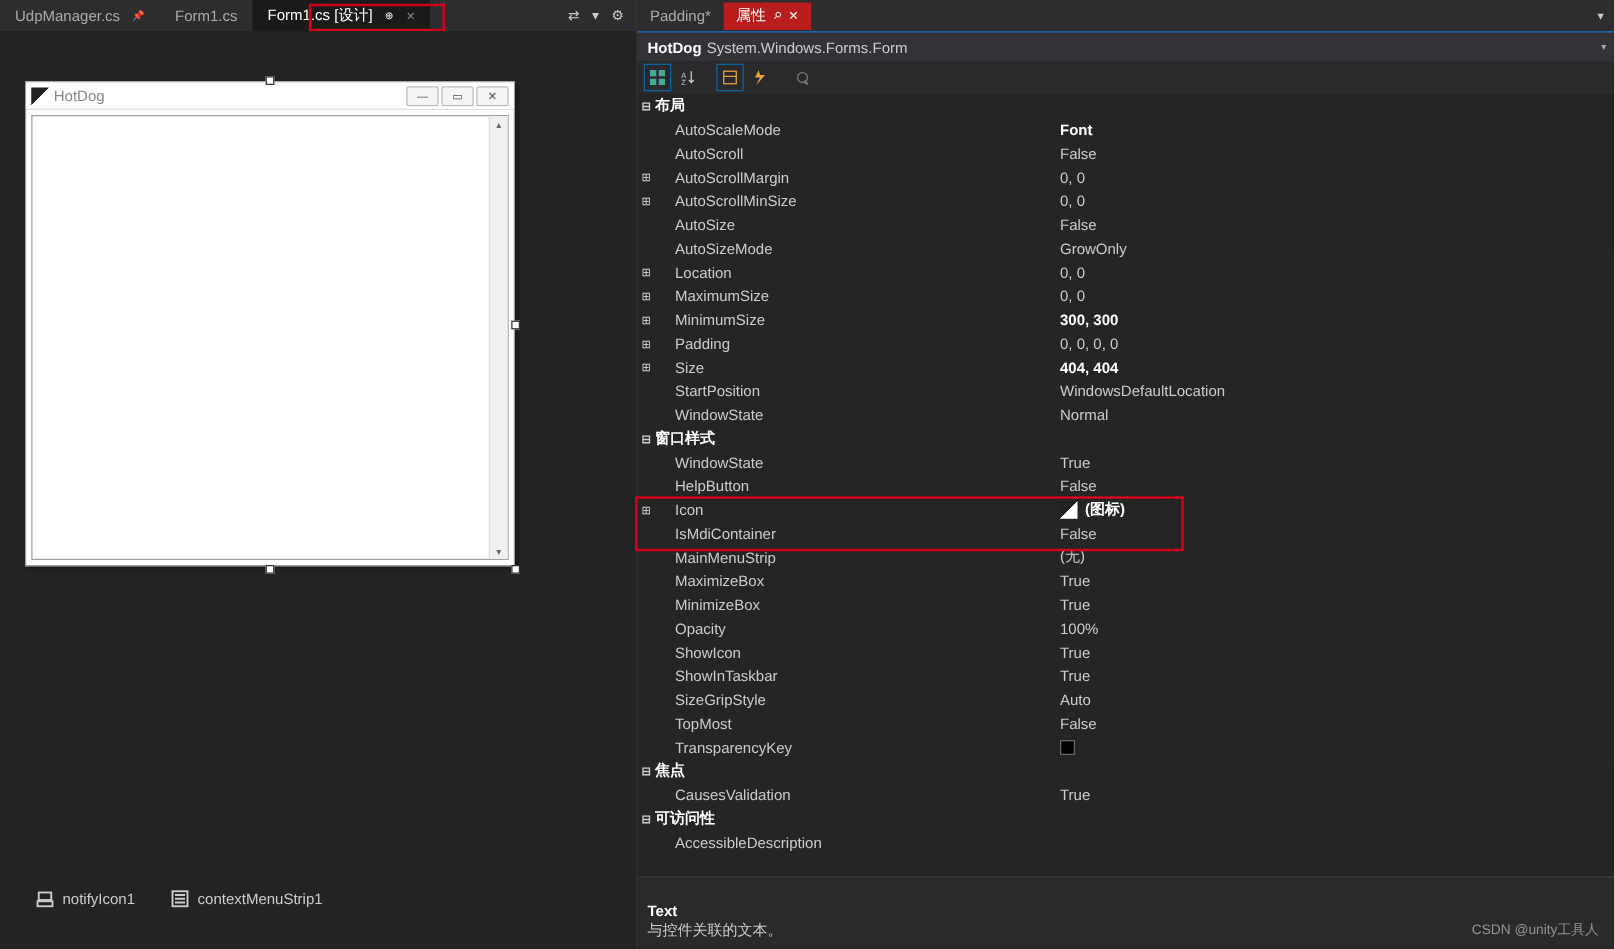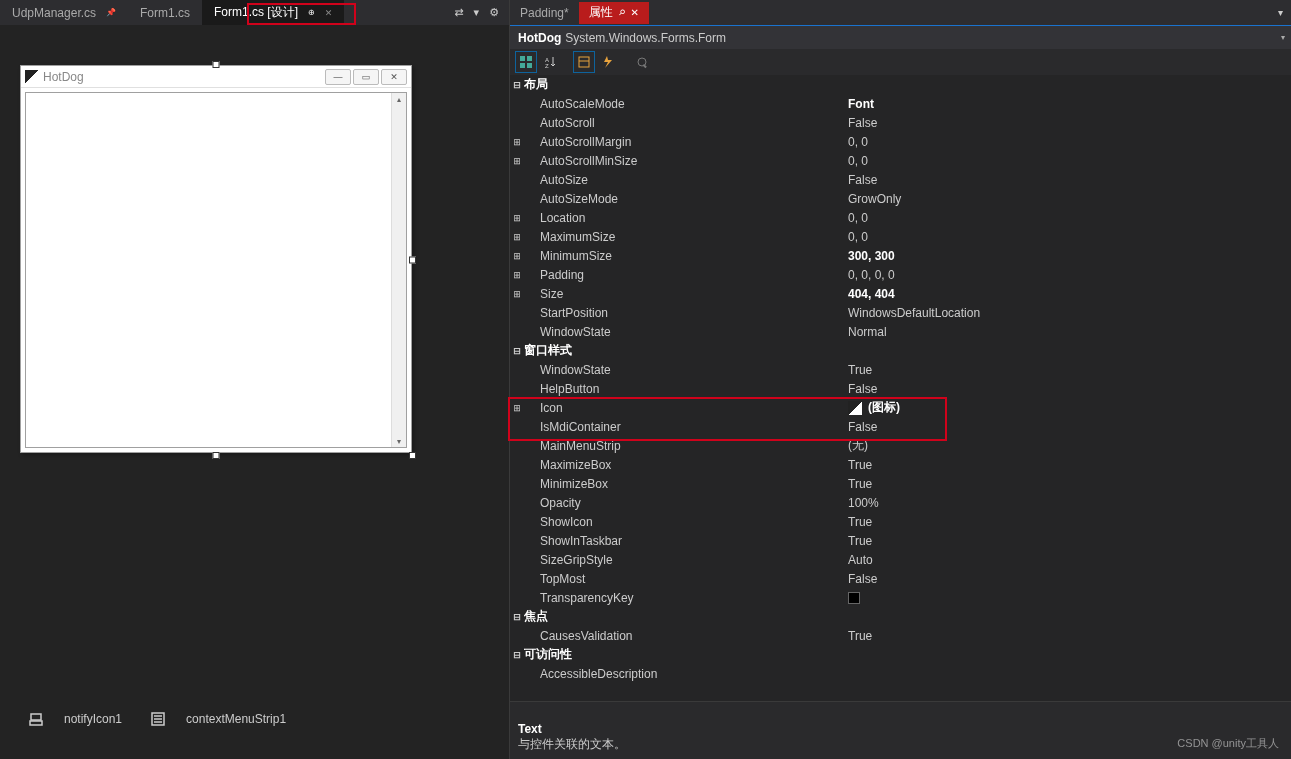--- a/index.html
+++ b/index.html
@@ -28,21 +28,21 @@
 .form-title-text { color: #888; font-size: 12px; flex: 1; }
 .winbtns { display: flex; gap: 0; }
 .winbtn { width: 26px; height: 16px; border: 1px solid #bbb; border-radius: 2px; margin-left: 2px; display: flex; align-items: center; justify-content: center; font-size: 9px; color: #555; background: #f5f5f5; }
 .form-body { flex: 1; background: #fff; margin: 4px; position: relative; }
 .form-body .textbox { position: absolute; top: 0; left: 0; right: 0; bottom: 0; border: 1px solid #a0a0a0; background: #fff; }
 .form-body .textbox .scrollbar-v { position: absolute; right: 0; top: 0; bottom: 0; width: 15px; background: #f0f0f0; border-left: 1px solid #ddd; }
 .form-body .textbox .scrollbar-v .arrow { position: absolute; left: 0; right: 0; height: 12px; display: flex; align-items: center; justify-content: center; font-size: 8px; color: #666; }
 .form-body .textbox .scrollbar-v .arrow.up { top: 0; }
 .form-body .textbox .scrollbar-v .arrow.down { bottom: 0; }
 .tray { position: absolute; bottom: 28px; left: 28px; right: 20px; height: 24px; display: flex; gap: 28px; align-items: center; color: #ccc; }
-.tray-item { display: flex; align-items: center; gap: 20px; }
+.tray-item { display: flex; align-items: center; gap: 6px; }
 .tray-ico { width: 16px; height: 16px; display: inline-block; }
 .tray-ico svg { width: 16px; height: 16px; fill: none; stroke: #ccc; stroke-width: 1.5; }
 
 .right-panel { flex: 1; background: #252526; display: flex; flex-direction: column; }
 .right-tabs { height: 25px; display: flex; align-items: center; background: #2d2d30; }
 .right-tab { height: 22px; padding: 0 10px; display: flex; align-items: center; gap: 6px; color: #aaa; cursor: pointer; }
 .right-tab.active { background: #b91c1c; color: #fff; }
 .right-tab .pin { font-size: 8px; transform: rotate(45deg); display: inline-block; }
 .right-tab .close { font-size: 10px; }
 .right-tab-tools { margin-left: auto; padding-right: 8px; font-size: 10px; color: #ccc; }

